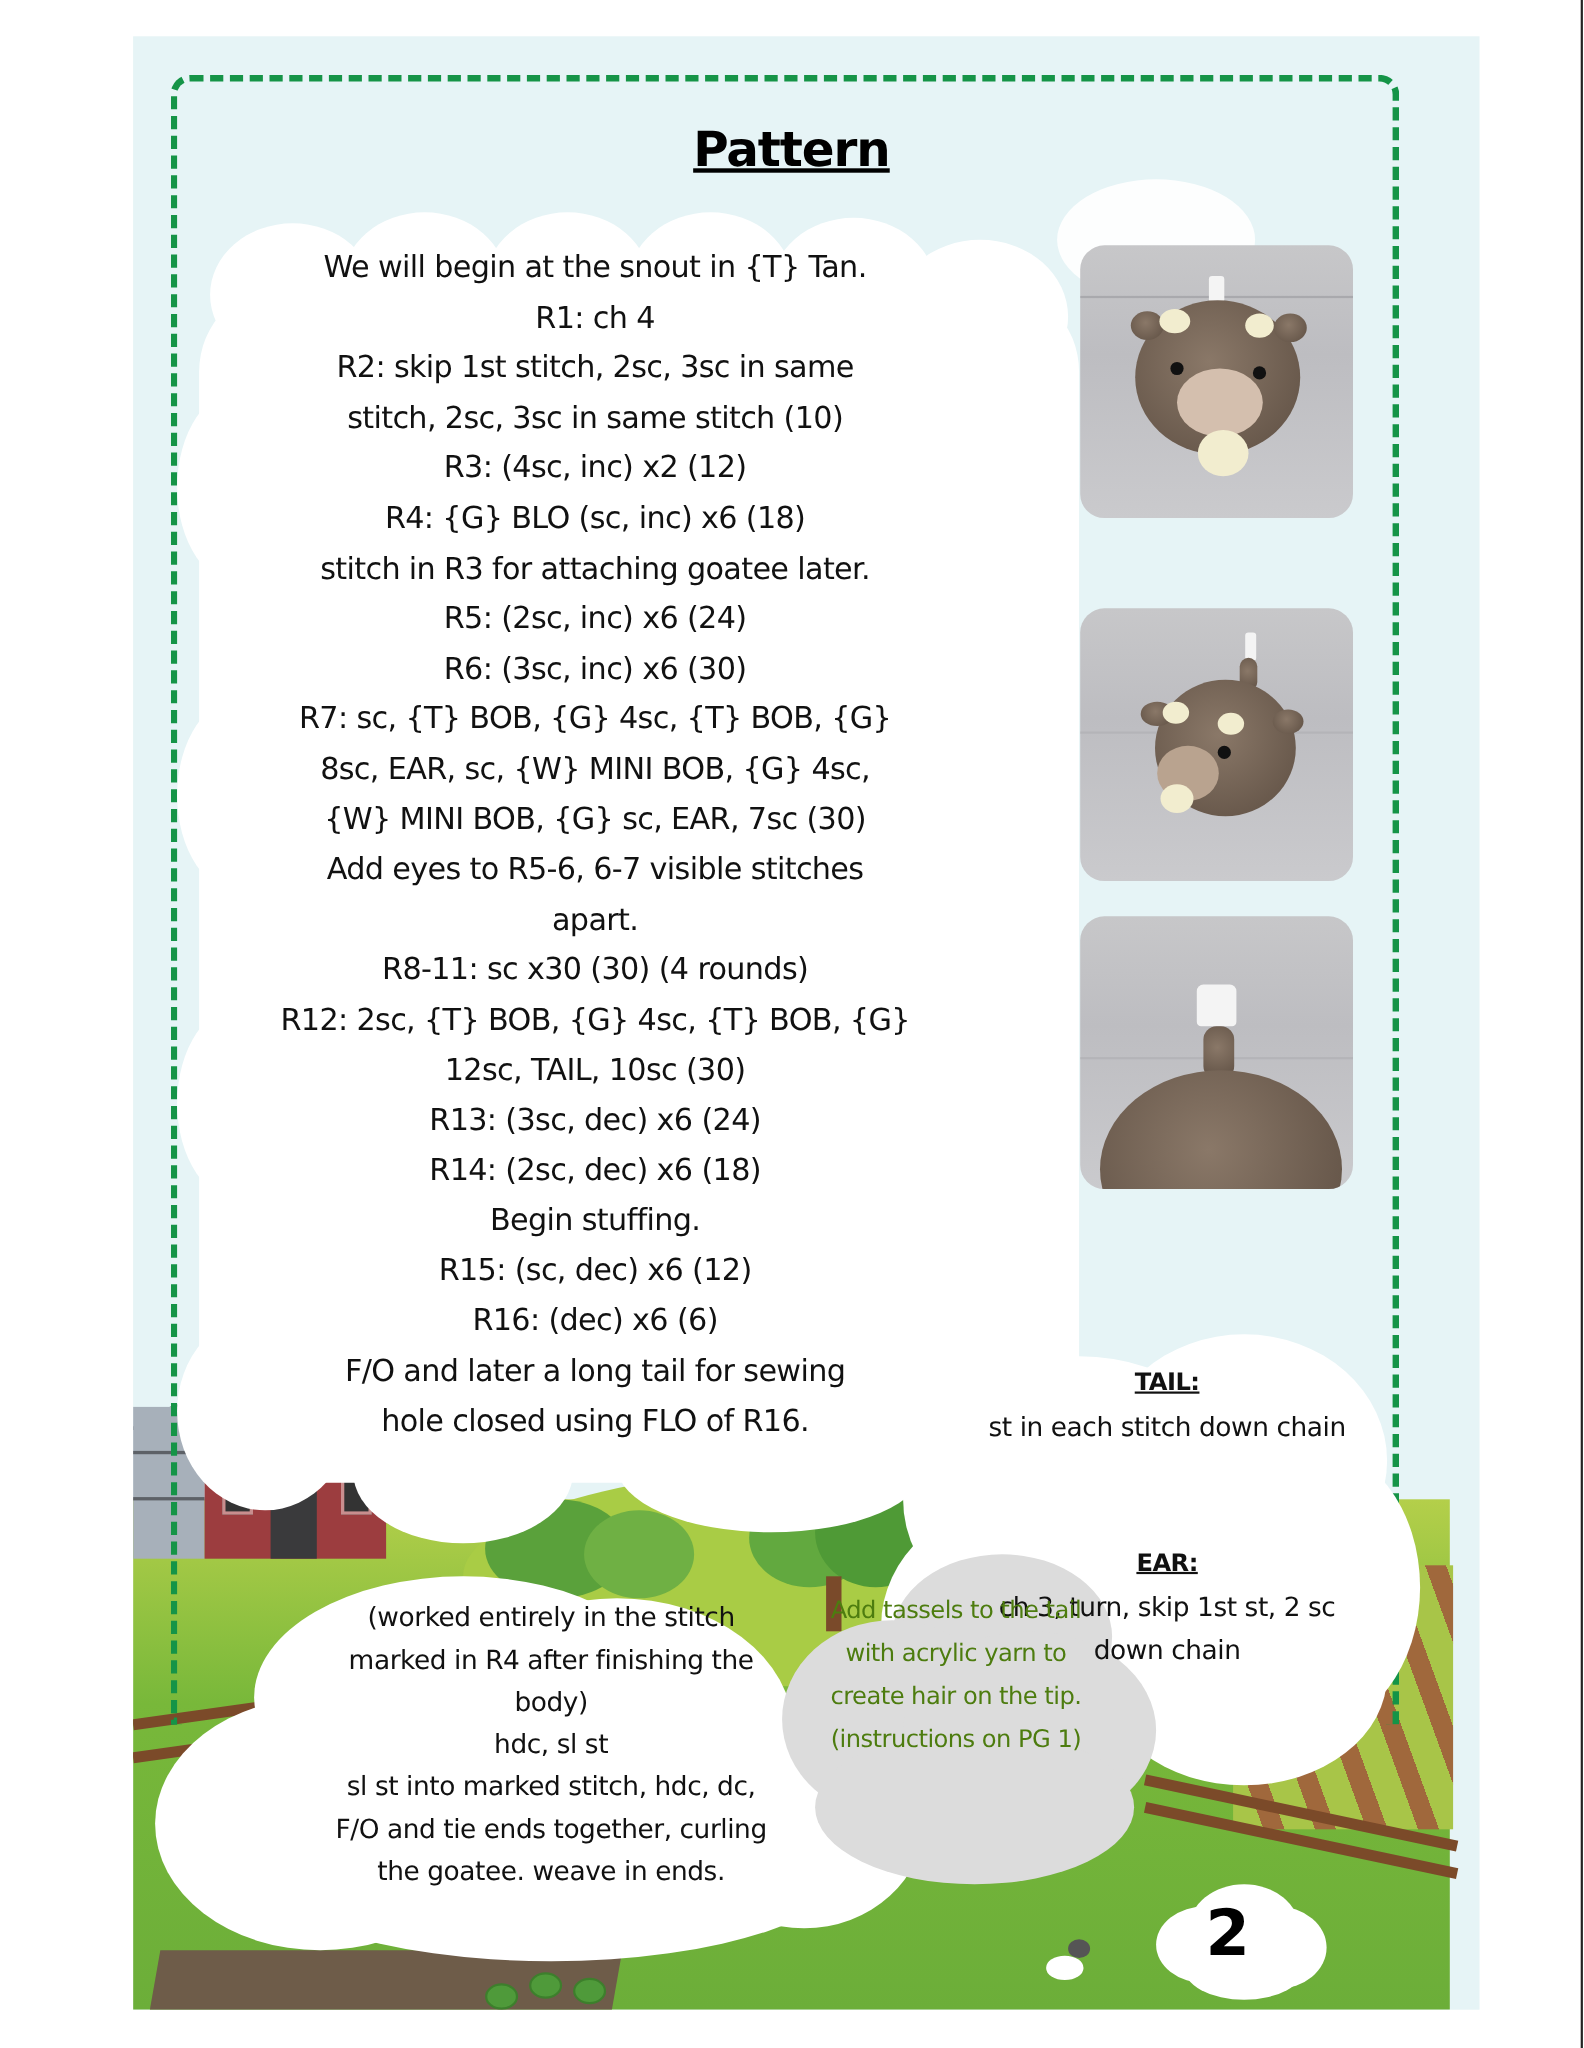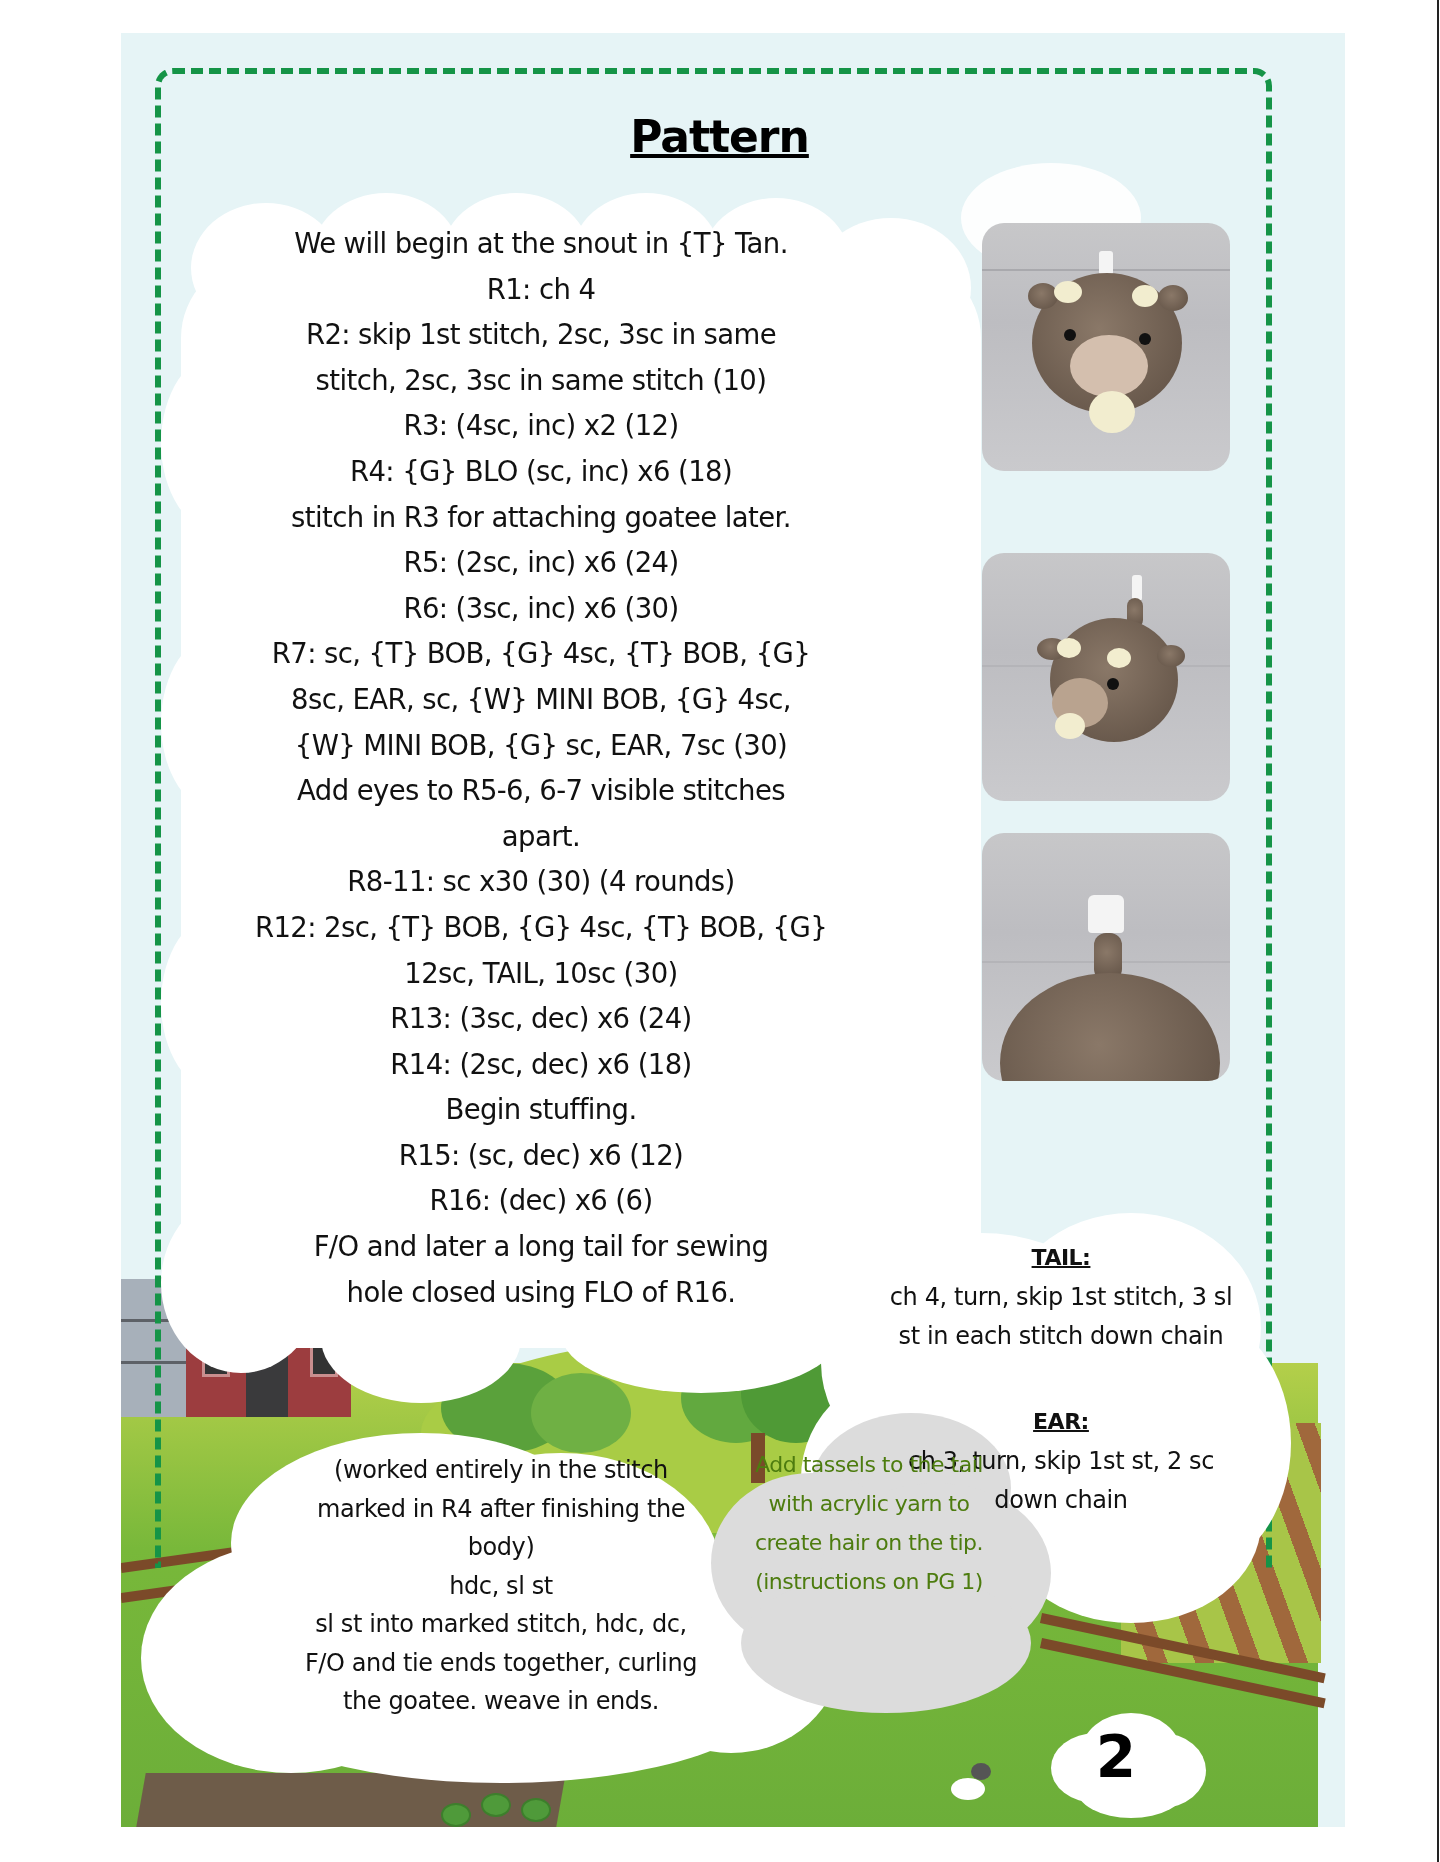--- a/index.html
+++ b/index.html
@@ -195,21 +195,20 @@
   <div class="photo" style="top:800px;" title="crocheted goat plush tail with tassel">
     <div class="wall-line" style="top:128px;background:#b4b4b8;"></div>
     <div class="toy-tassel" style="left:106px;top:62px;width:36px;height:38px;border-radius:6px 6px 4px 4px;"></div>
     <div class="toy-body" style="left:112px;top:100px;width:28px;height:48px;border-radius:12px;"></div>
     <div class="toy-body" style="left:18px;top:140px;width:220px;height:180px;"></div>
   </div>
 
   <div class="section" style="left:740px;top:1212px;width:400px;">
     <div class="sec-heading">TAIL:</div>
     <div class="sec-body">
-      <div>ch 4, turn, skip 1st stitch, 3 sl</div>
       <div>st in each stitch down chain</div>
     </div>
   </div>
 
   <div class="section" style="left:740px;top:1376px;width:400px;">
     <div class="sec-heading">EAR:</div>
     <div class="sec-body">
       <div>ch 3, turn, skip 1st st, 2 sc</div>
       <div>down chain</div>
     </div>

